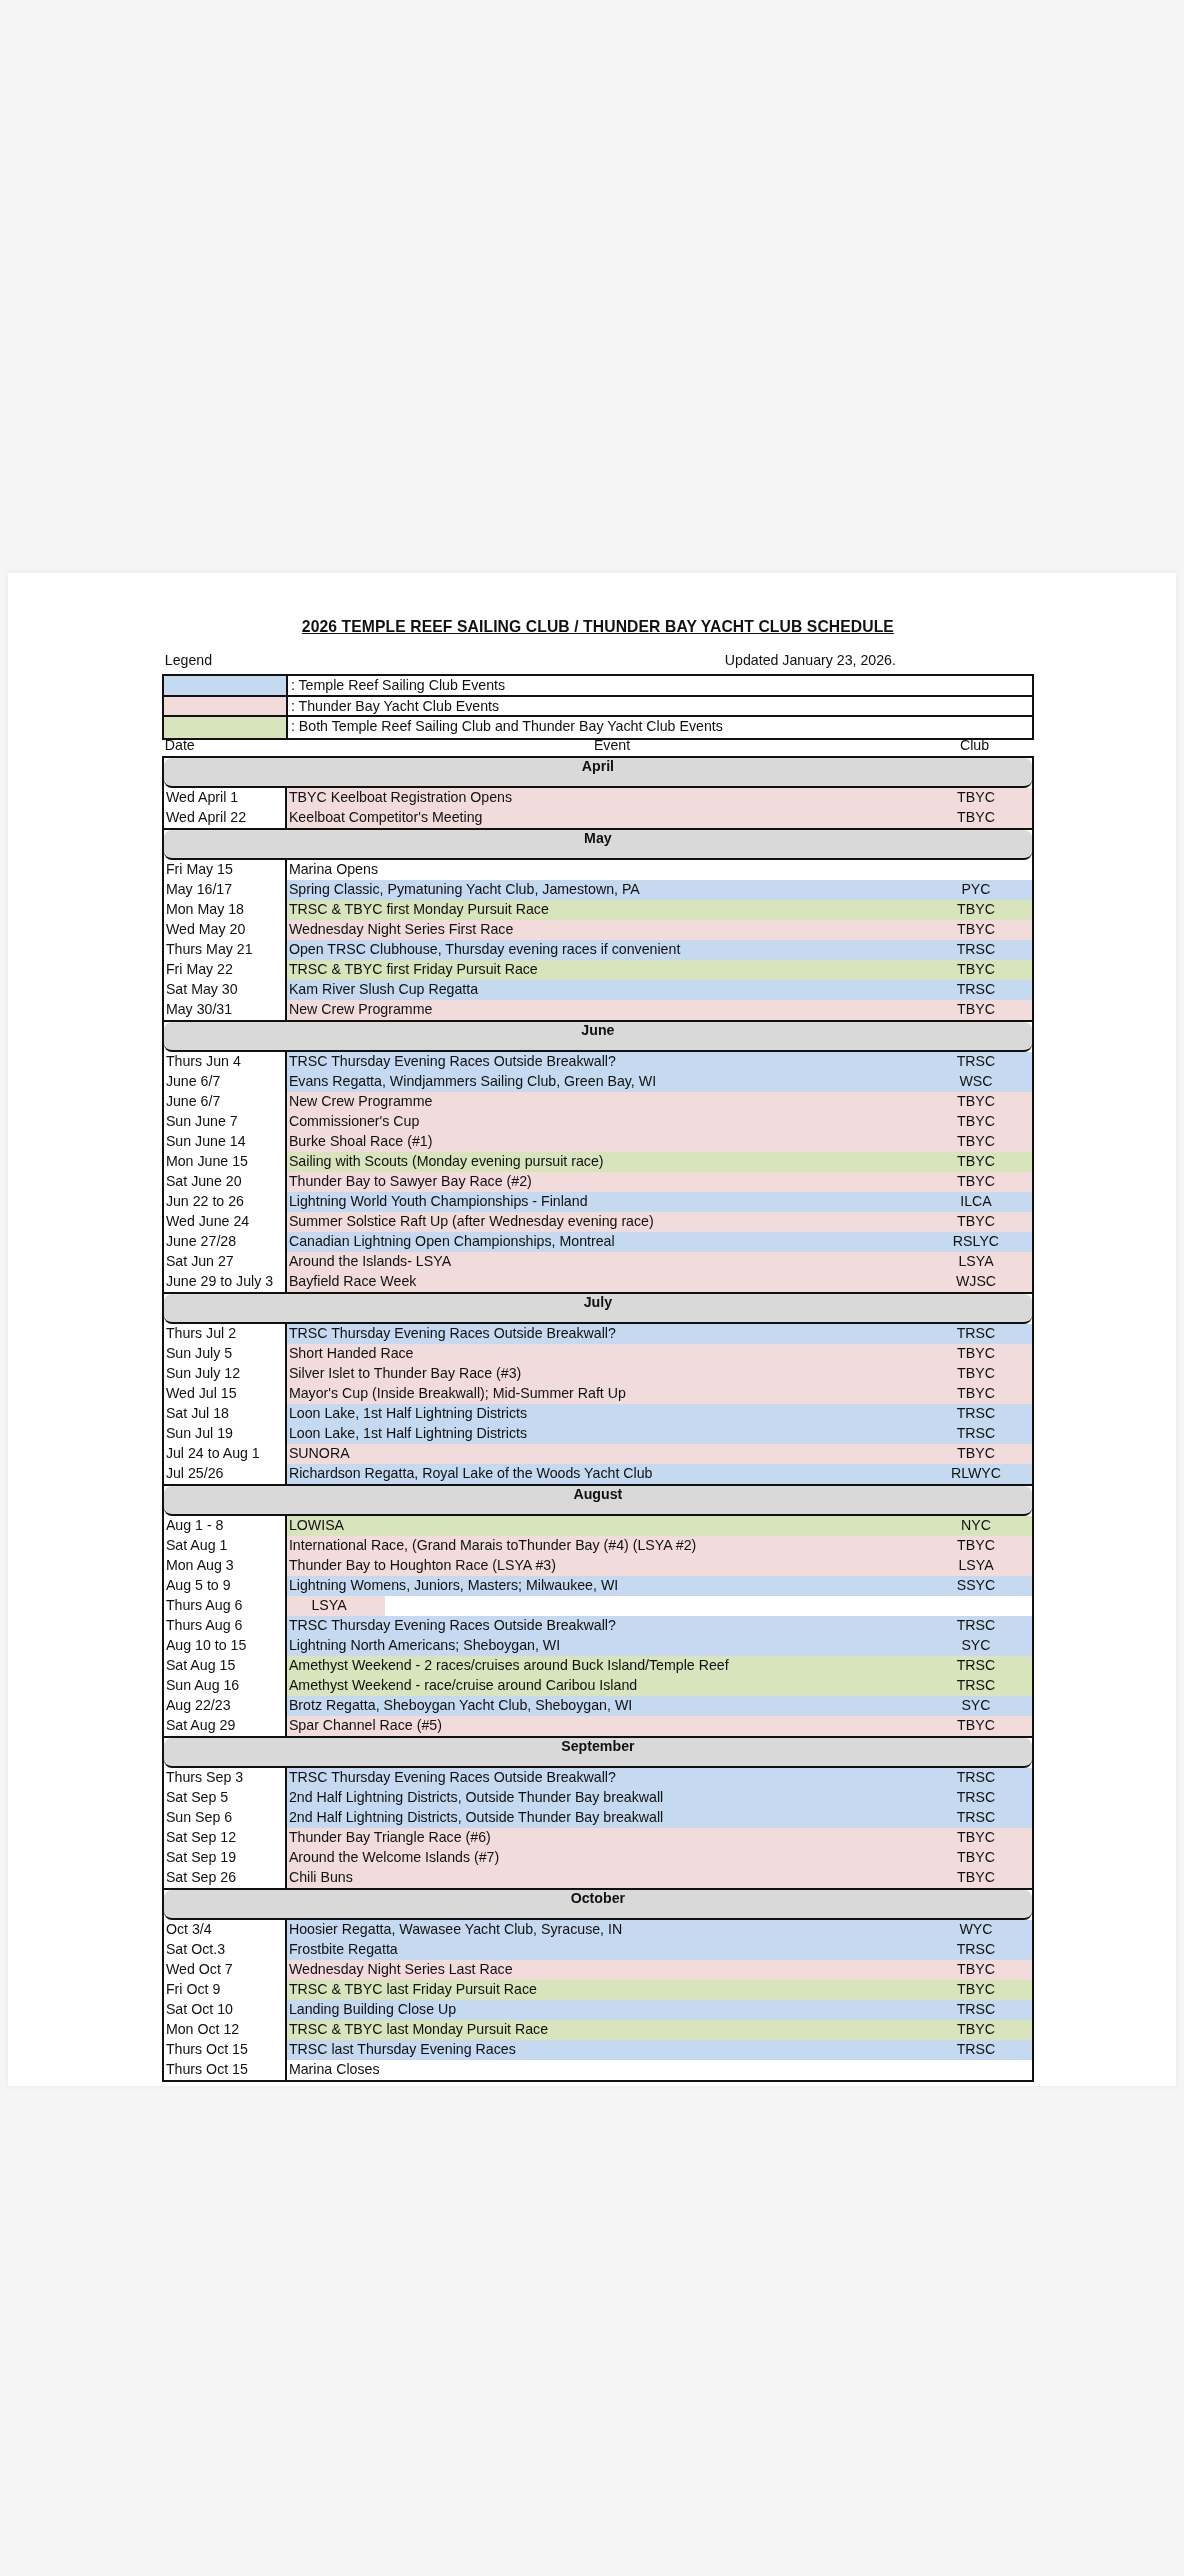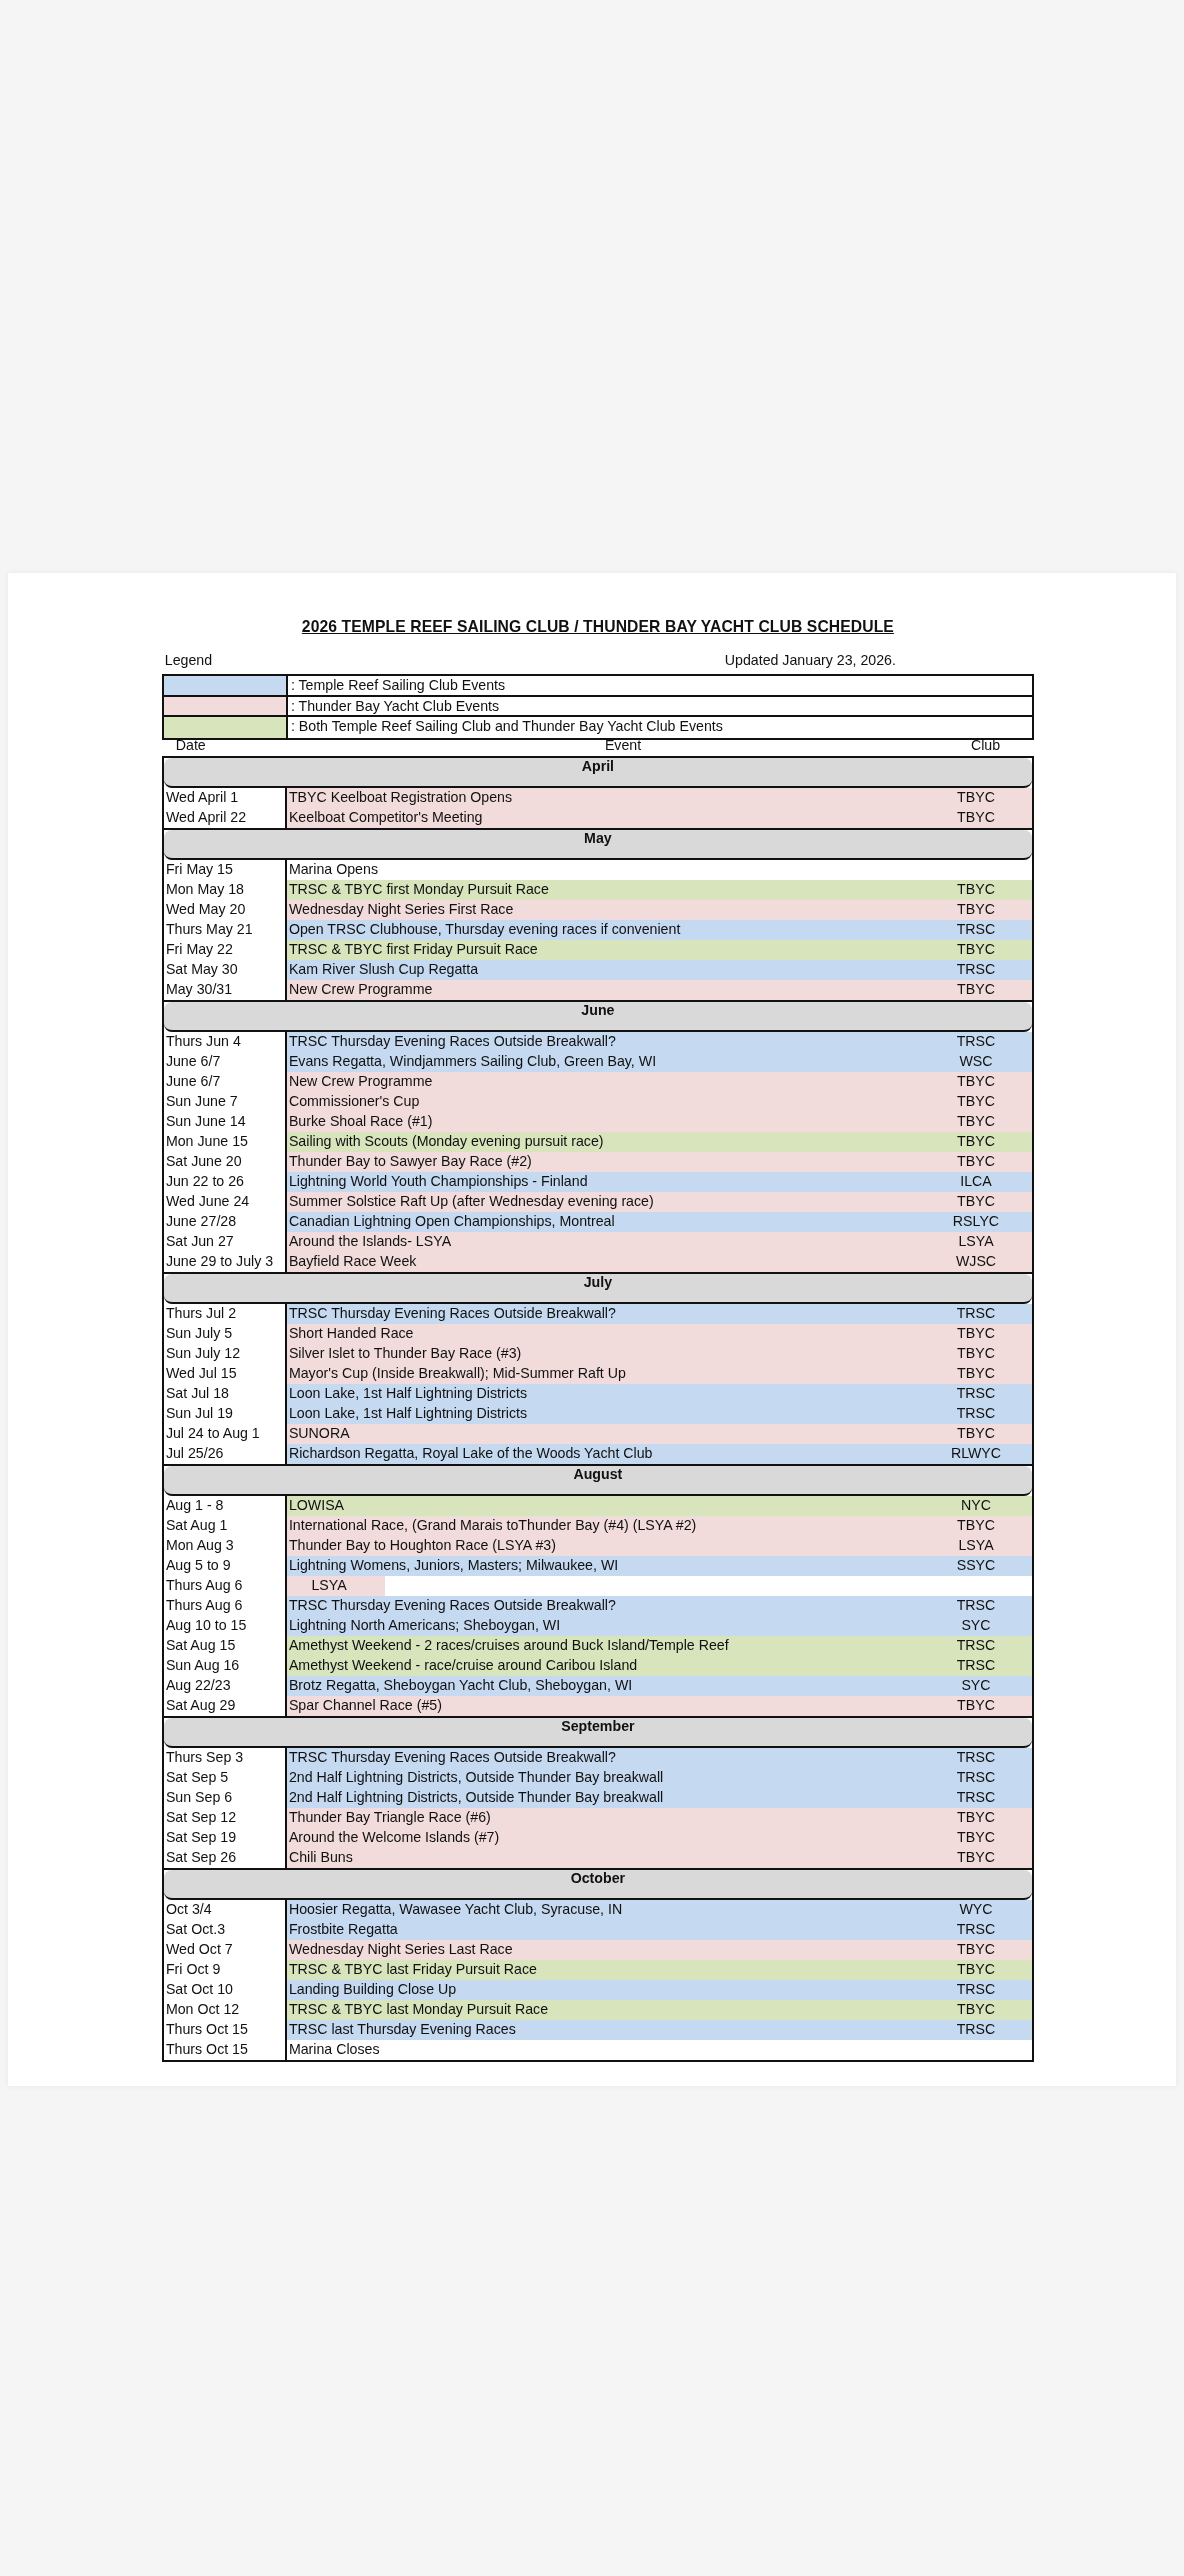--- a/index.html
+++ b/index.html
@@ -64,21 +64,21 @@
     padding-left: 3px;
     background: #fff;
   }
 
   .col-headers {
     position: absolute;
     top: 164px; left: 0; width: 872px;
     height: 19.6px;
     font-size: 14.2px;
   }
-  .col-headers span { position: absolute; top: 0; margin-left: 11px; }
+  .col-headers span { position: absolute; top: 0; }
   .col-headers .h-date { left: 2.9px; }
   .col-headers .h-event { left: 432px; }
   .col-headers .h-club { left: 798px; }
 
   .schedule {
     position: absolute;
     top: 183px; left: 0; width: 872px;
   }
   .month-block {
     border-left: 2.9px solid #111;
@@ -178,20 +178,25 @@
         </div>
         <div class="month-block">
           <div class="month-header">May</div>
           <div class="rows">
             <div class="row">
               <div class="cell-date">Fri May 15</div>
               <div class="cell-event bg-none">Marina Opens</div>
               <div class="cell-club bg-none"></div>
             </div>
             <div class="row">
+              <div class="cell-date">May 16/17</div>
+              <div class="cell-event bg-trsc">Spring Classic, Pymatuning Yacht Club, Jamestown, PA</div>
+              <div class="cell-club bg-trsc">PYC</div>
+            </div>
+            <div class="row">
               <div class="cell-date">Mon May 18</div>
               <div class="cell-event bg-both">TRSC &amp; TBYC first Monday Pursuit Race</div>
               <div class="cell-club bg-both">TBYC</div>
             </div>
             <div class="row">
               <div class="cell-date">Wed May 20</div>
               <div class="cell-event bg-tbyc">Wednesday Night Series First Race</div>
               <div class="cell-club bg-tbyc">TBYC</div>
             </div>
             <div class="row">

